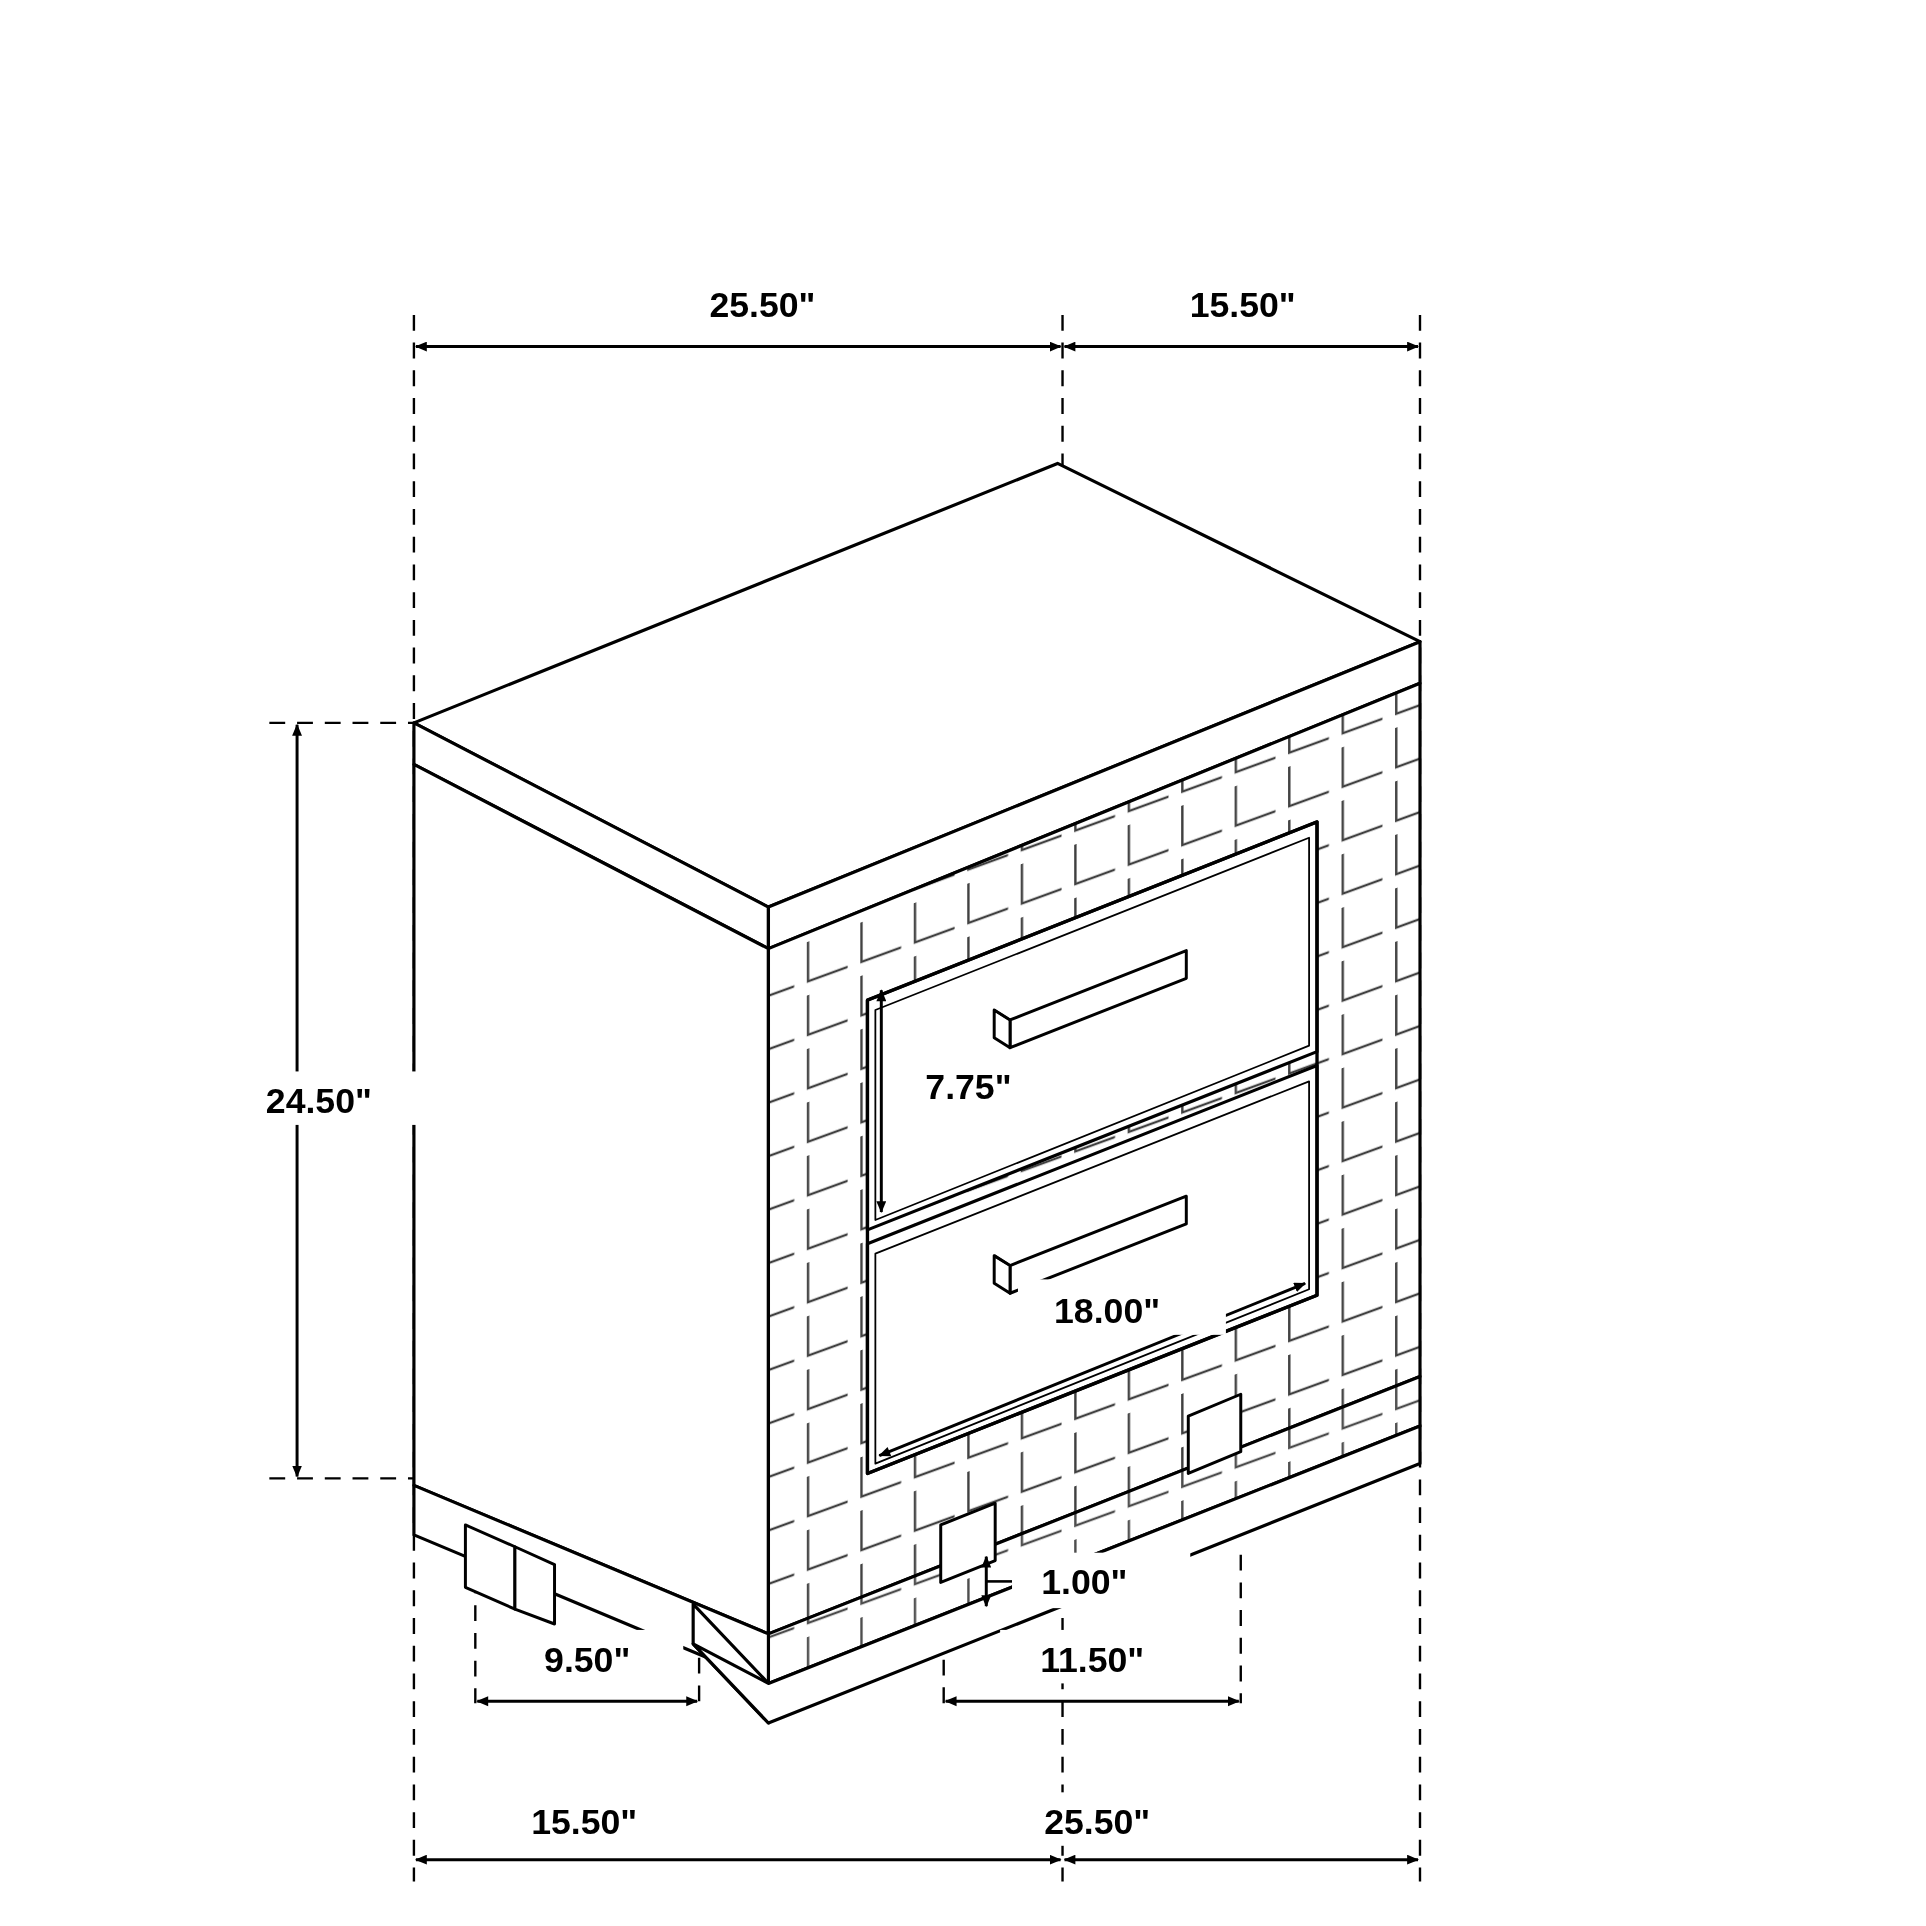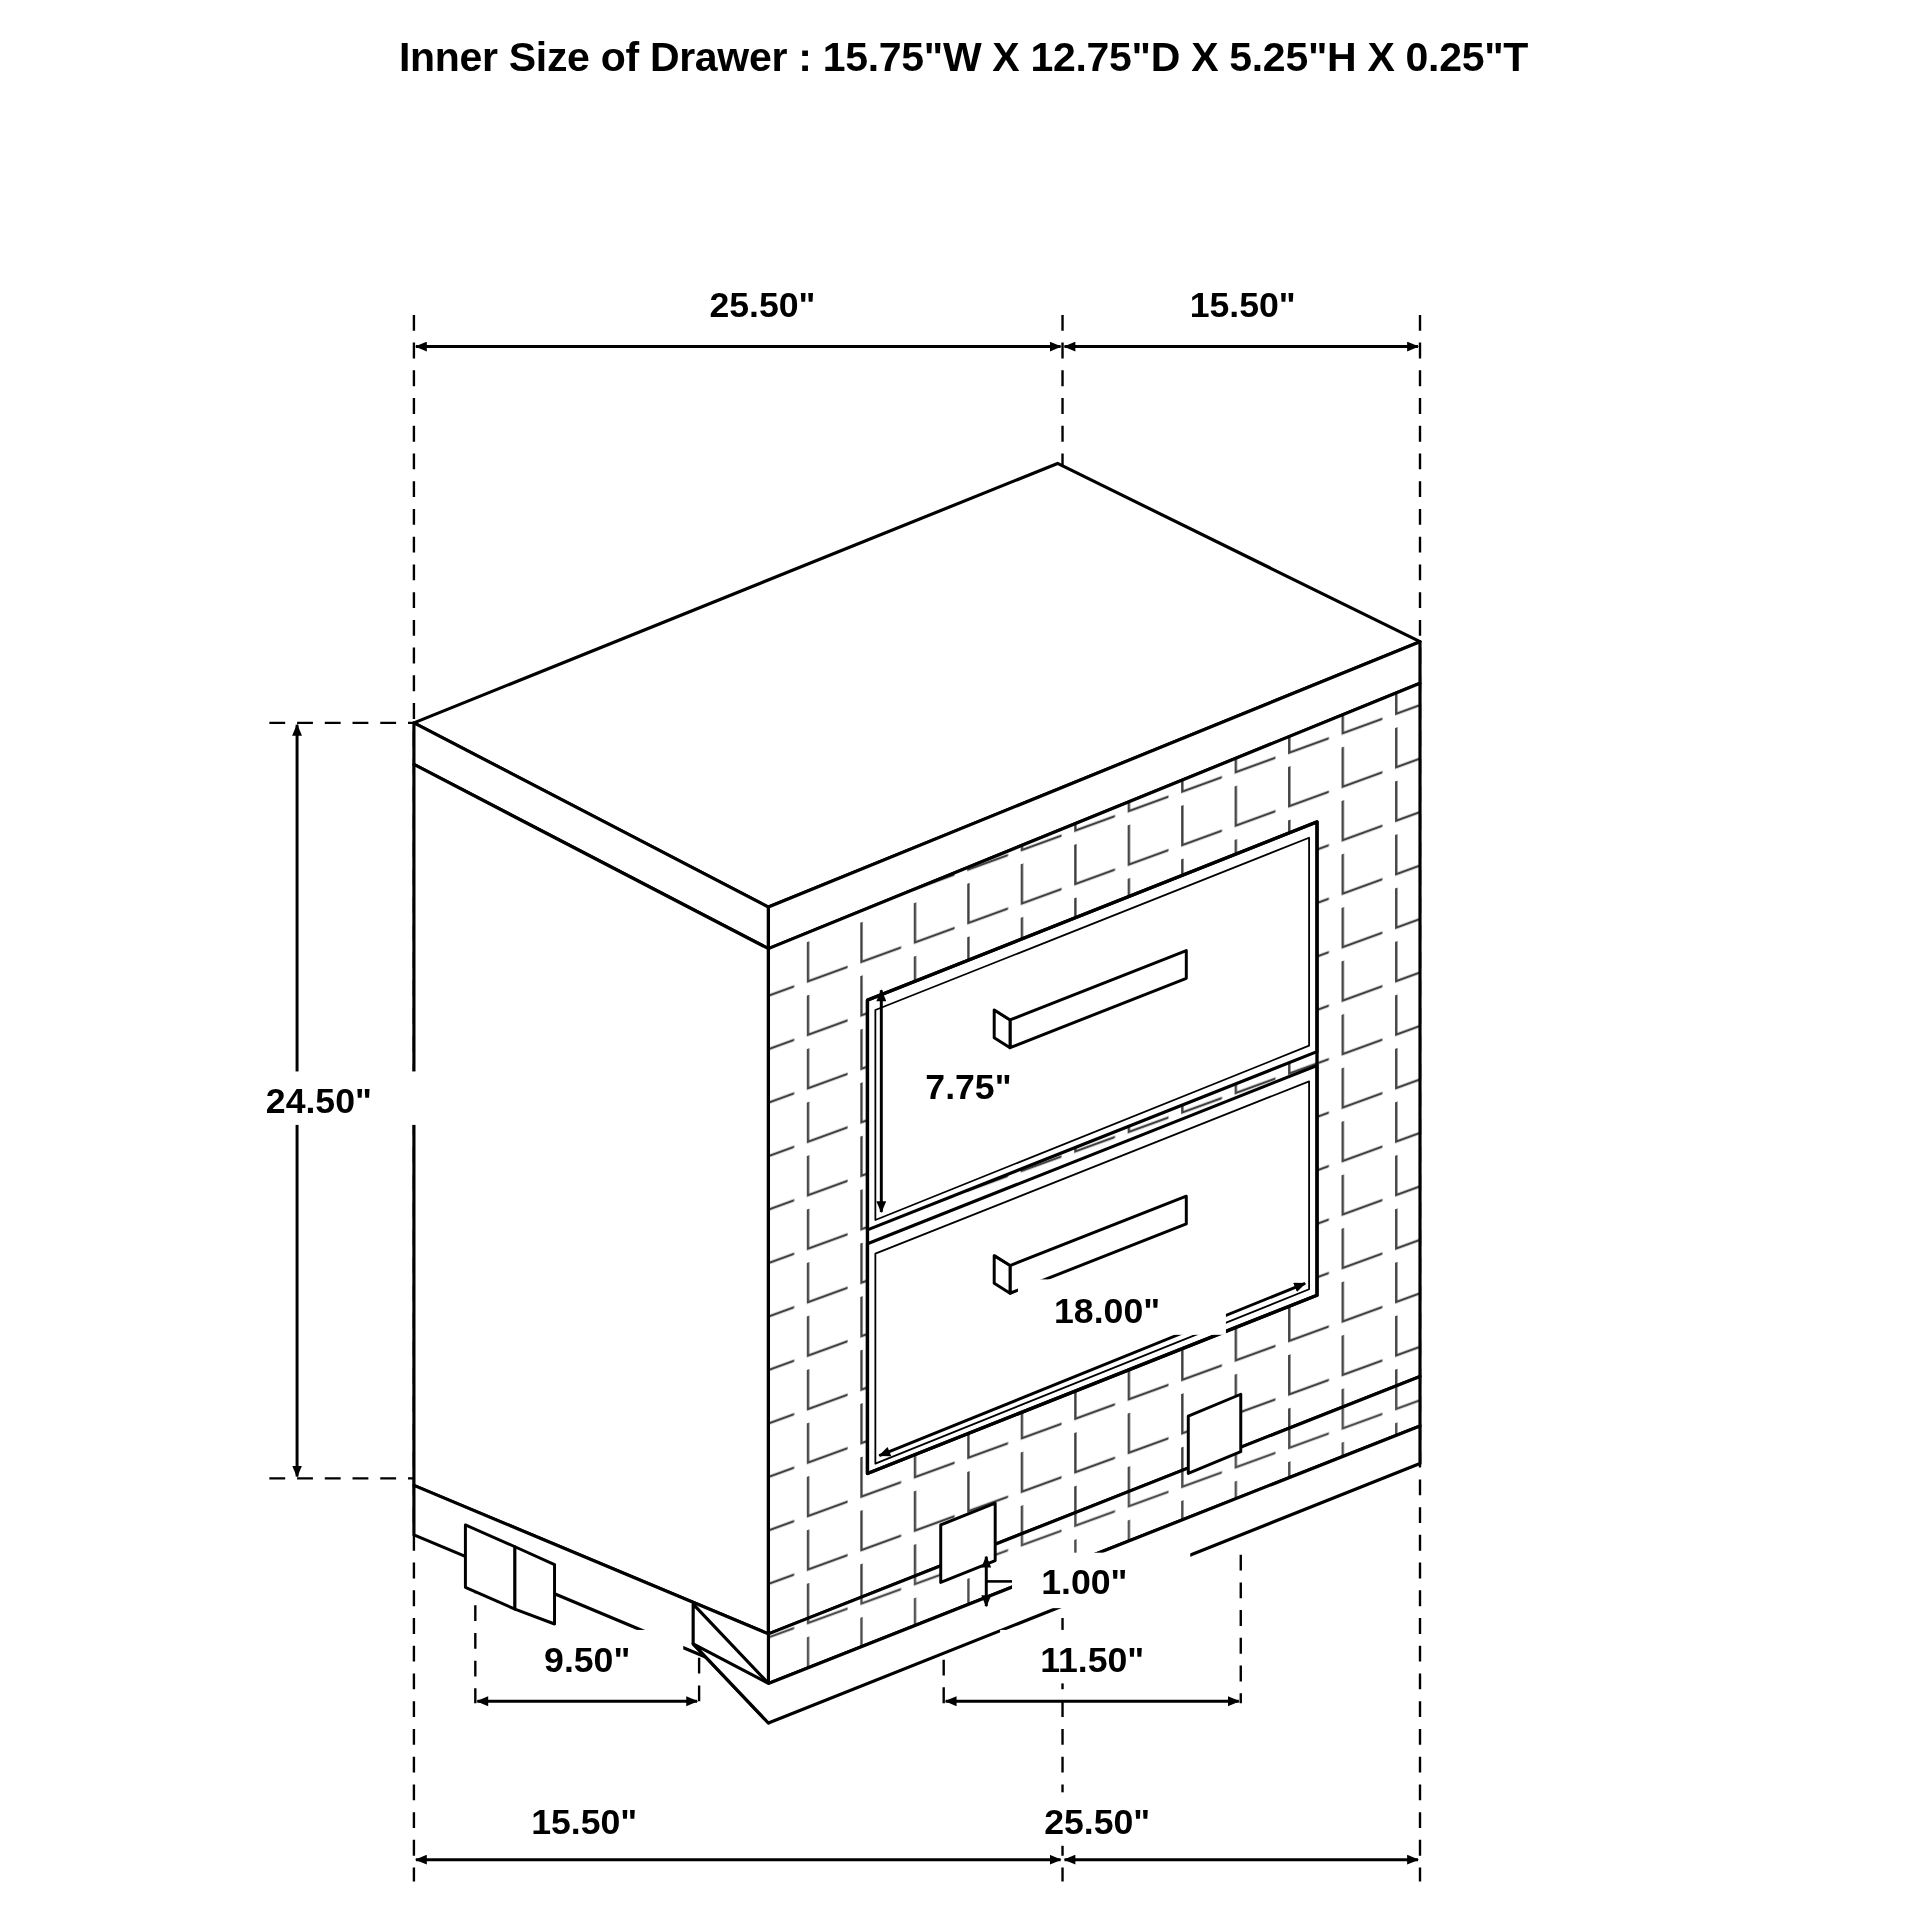--- a/index.html
+++ b/index.html
@@ -39,21 +39,20 @@
     font-size: 36px;
     font-weight: bold;
     fill: #000000;
   }
 </style>
 </head>
 <body>
 
 <div id="stage">
 
-  <div id="title">Inner Size of Drawer : 15.75"W X 12.75"D X 5.25"H X 0.25"T</div>
 
   <svg width="1927" height="1927" viewBox="0 0 1946 1946">
     <defs>
       <marker id="arrHead" markerWidth="14" markerHeight="14" refX="11" refY="5" orient="auto" markerUnits="userSpaceOnUse">
         <path d="M0,0 L12,5 L0,10 z" fill="#000"></path>
       </marker>
       <marker id="arrTail" markerWidth="14" markerHeight="14" refX="1" refY="5" orient="auto" markerUnits="userSpaceOnUse">
         <path d="M12,0 L0,5 L12,10 z" fill="#000"></path>
       </marker>
 

